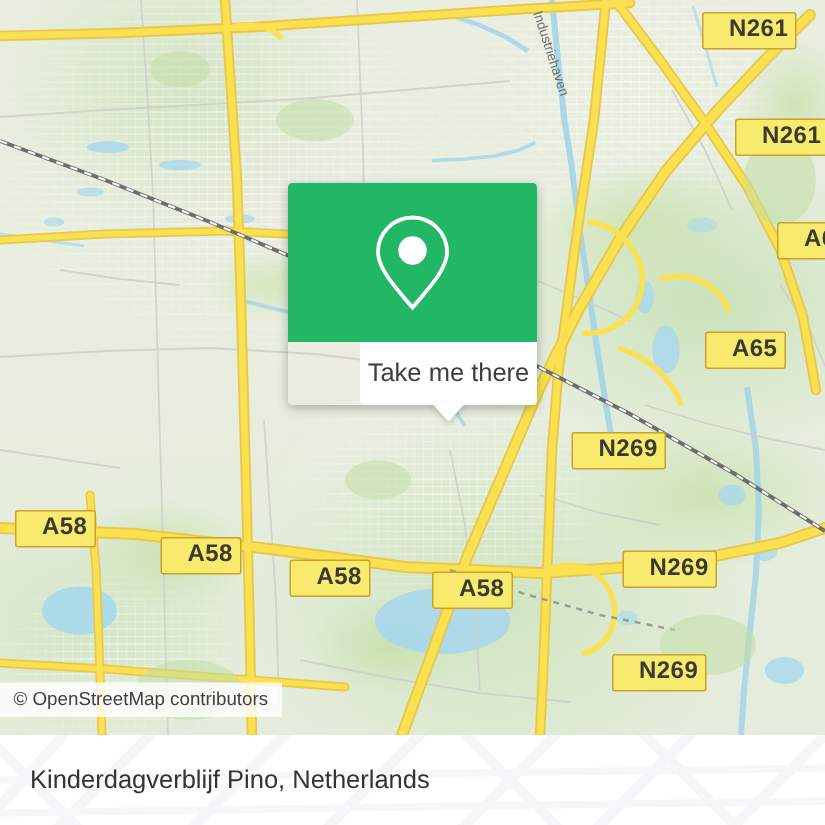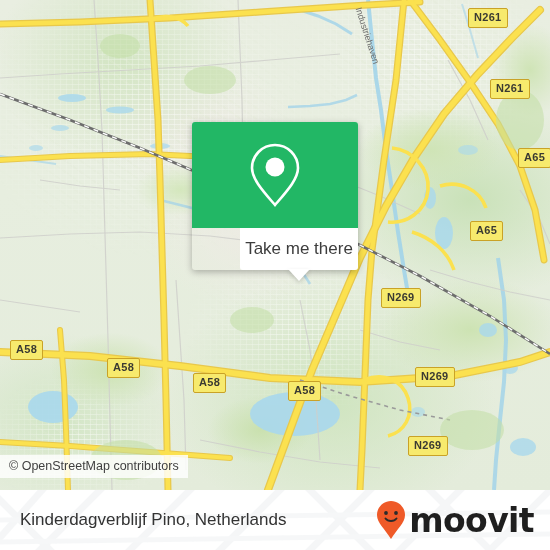--- a/index.html
+++ b/index.html
@@ -66,24 +66,24 @@
   }
   .map-svg { position: absolute; inset: 0; }
 
   
   .shield {
     position: absolute;
     background: #f7ea6d;
     border: 1.6px solid #c9a227;
     border-radius: 2px;
     color: #3a3a32;
-    font-size: 11px;
+    font-size: 16px;
     font-weight: bold;
     line-height: 1;
-    padding: 3px 5px 4px 5px;
+    padding: 3px 5px 4px 17px;
     letter-spacing: .3px;
     white-space: nowrap;
     font-family: "Liberation Sans", sans-serif;
   }
   .street-label {
     position: absolute;
     color: #6b6b6b;
     font-size: 9px;
     white-space: nowrap;
     font-family: "Liberation Sans", sans-serif;
@@ -332,24 +332,15 @@
         <path d="M420 -10 L500 70"></path>
       </g>
       <g stroke="#eef1f2" stroke-width="5" fill="none">
         <path d="M0 30 L550 22"></path>
         <path d="M0 52 L550 44"></path>
       </g>
     </svg>
 
     <div class="footer-title">Kinderdagverblijf Pino, Netherlands</div>
 
-    <div class="brand">
-      <svg width="30" height="40" viewBox="0 0 30 40">
-        <path d="M15 1 C7.3 1 1 7.3 1 15 C1 23 9 29 15 39 C21 29 29 23 29 15 C29 7.3 22.7 1 15 1 Z" fill="#ef5a28"></path>
-        <circle cx="10" cy="13" r="1.9" fill="#2b2b2b"></circle>
-        <circle cx="20" cy="13" r="1.9" fill="#2b2b2b"></circle>
-        <path d="M9.5 18.5 C12 21.8 18 21.8 20.5 18.5" stroke="#2b2b2b" stroke-width="1.9" fill="none" stroke-linecap="round"></path>
-      </svg>
-      <span class="brand-word">moovit</span>
-    </div>
   </div>
 
 </div>
 
 </body></html>

